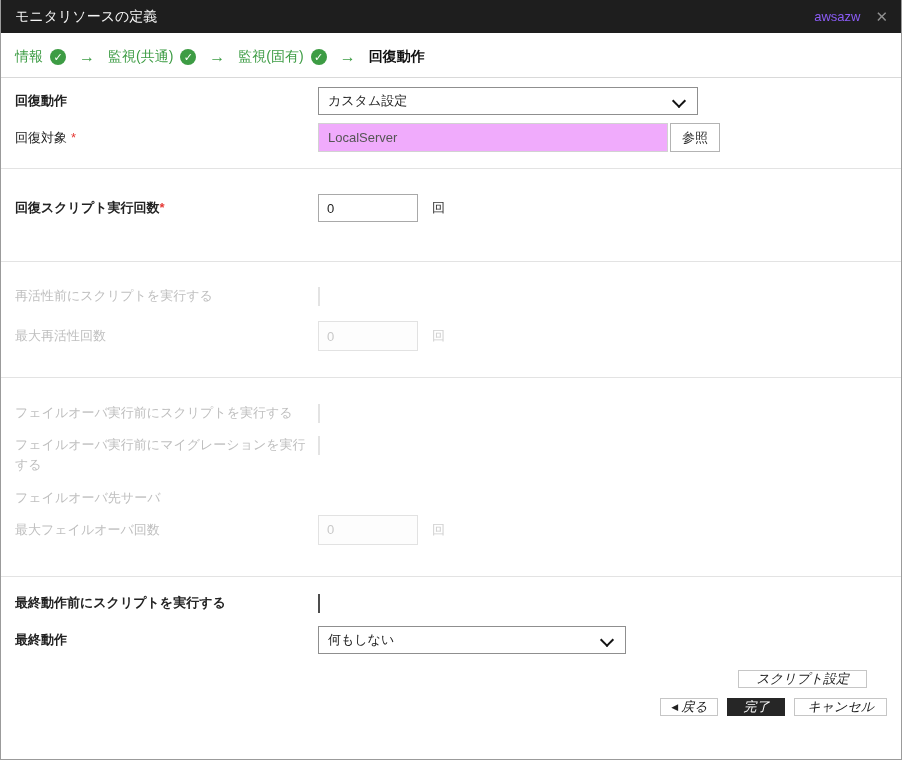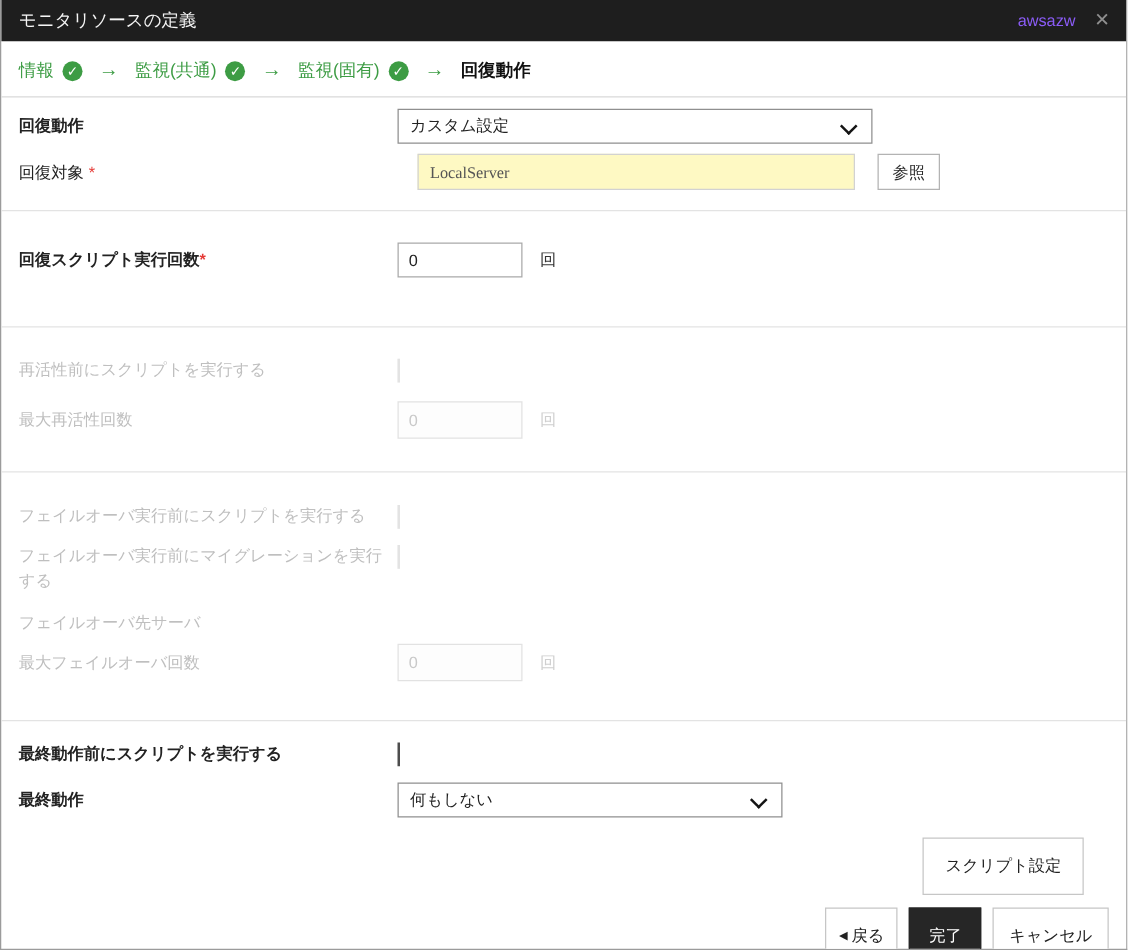--- a/index.html
+++ b/index.html
@@ -35,55 +35,55 @@
   .req { color: #e53935; }
   .req.sp { margin-left: 4px; }
   
   .select-box { position: relative; width: 380px; height: 28px; border: 1px solid #8f8f8f;
                 background: #fff; display: flex; align-items: center; padding: 0 32px 0 9px;
                 font-size: 13px; color: #222; cursor: pointer; }
   .select-box::after { content: ""; position: absolute; right: 13px; top: 8px; width: 8px; height: 8px;
                        border-right: 2px solid #141414; border-bottom: 2px solid #141414;
                        transform: rotate(45deg); }
   .select-box.w2 { width: 308px; }
-  .ro { width: 350px; height: 29px; background: #fef9c3; border: 1px solid #d2d2d2;
-        padding: 0 9px; font-size: 13px; color: #555; font-family: Liberation Serif, serif; }
+  .ro { width: 350px; height: 29px; background: #f0abfc; border: 1px solid #d2d2d2;
+        padding: 0 9px; font-size: 13px; color: #555; font-family: Liberation Sans, sans-serif; }
   .browse { width: 50px; height: 29px; background: #fff; border: 1px solid #b3b3b3; margin-left: 2px;
             font-size: 13px; color: #2b2b2b; font-family: inherit; cursor: pointer; }
   .num { width: 100px; height: 28px; border: 1px solid #a9a9a9; background: #fff;
          padding: 0 8px; font-size: 13px; color: #222; font-family: inherit; }
   .num.dis { border-color: #e2e2e2; color: #c9c9c9; background: #fdfdfd; height: 30px; }
   .unit { margin-left: 14px; font-size: 13px; color: #333; }
   .unit.dis { color: #cfcfcf; }
   .cb { width: 15px; height: 15px; border: 1px solid #4d4d4d; background: #fff; cursor: pointer; }
   .cb.dis { width: 13px; height: 13px; border: 1px solid #e3e3e3; background: #f5f5f5; cursor: default; }
   .radio-stack { display: flex; flex-direction: column; gap: 9px; }
   .radio-row { display: flex; align-items: center; gap: 7px; }
   .rad { width: 13px; height: 13px; border-radius: 50%; border: 1px solid #dcdcdc; background: #fff;
          position: relative; flex-shrink: 0; }
   .rad.selected::after { content: ""; position: absolute; left: 3px; top: 3px; width: 5px; height: 5px;
                          border-radius: 50%; background: #d0d0d0; }
   .rad-label { font-size: 13px; color: #c4c4c4; }
   
   .sec-a { padding-top: 9px; padding-bottom: 16px; }
-  .sec-a .row + .row { margin-top: 8px; gap: 16px; }
+  .sec-a .row + .row { margin-top: 8px; }
   .sec-b { padding-top: 25px; padding-bottom: 39px; }
   .sec-c { padding-top: 24px; padding-bottom: 26px; }
   .sec-c .row + .row { margin-top: 15px; }
   .sec-d { padding-top: 25px; padding-bottom: 31px; }
   .sec-d .gap1 { margin-top: 12px; }
   .sec-d .gap2 { margin-top: 14px; }
   .sec-d .gap3 { margin-top: 7px; }
   .sec-e { padding-top: 16px; }
   .sec-e .row + .row { margin-top: 13px; }
   .cb-pad { padding-top: 2px; }
   
-  .btn { height: 46px; background: #fff; border: 1px solid #c6c6c6; font-size: 13px;
+  .btn { height: 18px; background: #fff; border: 1px solid #c6c6c6; font-size: 13px;
          color: #222; font-family: inherit; cursor: pointer; display: inline-flex;
-         align-items: center; justify-content: center; }
+         align-items: center; justify-content: center; font-style: italic; }
   .btn.primary { background: #262626; color: #fff; border-color: #262626; padding: 0 15px; }
   .btn.script { padding: 0 17px; margin-right: 20px; }
   .btn.back { padding: 0 10px; }
   .btn.cancel { padding: 0 12px; }
   .back-tri { font-size: 9px; margin-right: 3px; color: #222; }
   .script-row { display: flex; justify-content: flex-end; padding: 0 14px; margin-top: 16px; }
   .action-row { display: flex; justify-content: flex-end; gap: 9px; padding: 0 14px; margin-top: 10px; }
   .flex-fill { flex: 1; }
 </style>
 </head>

